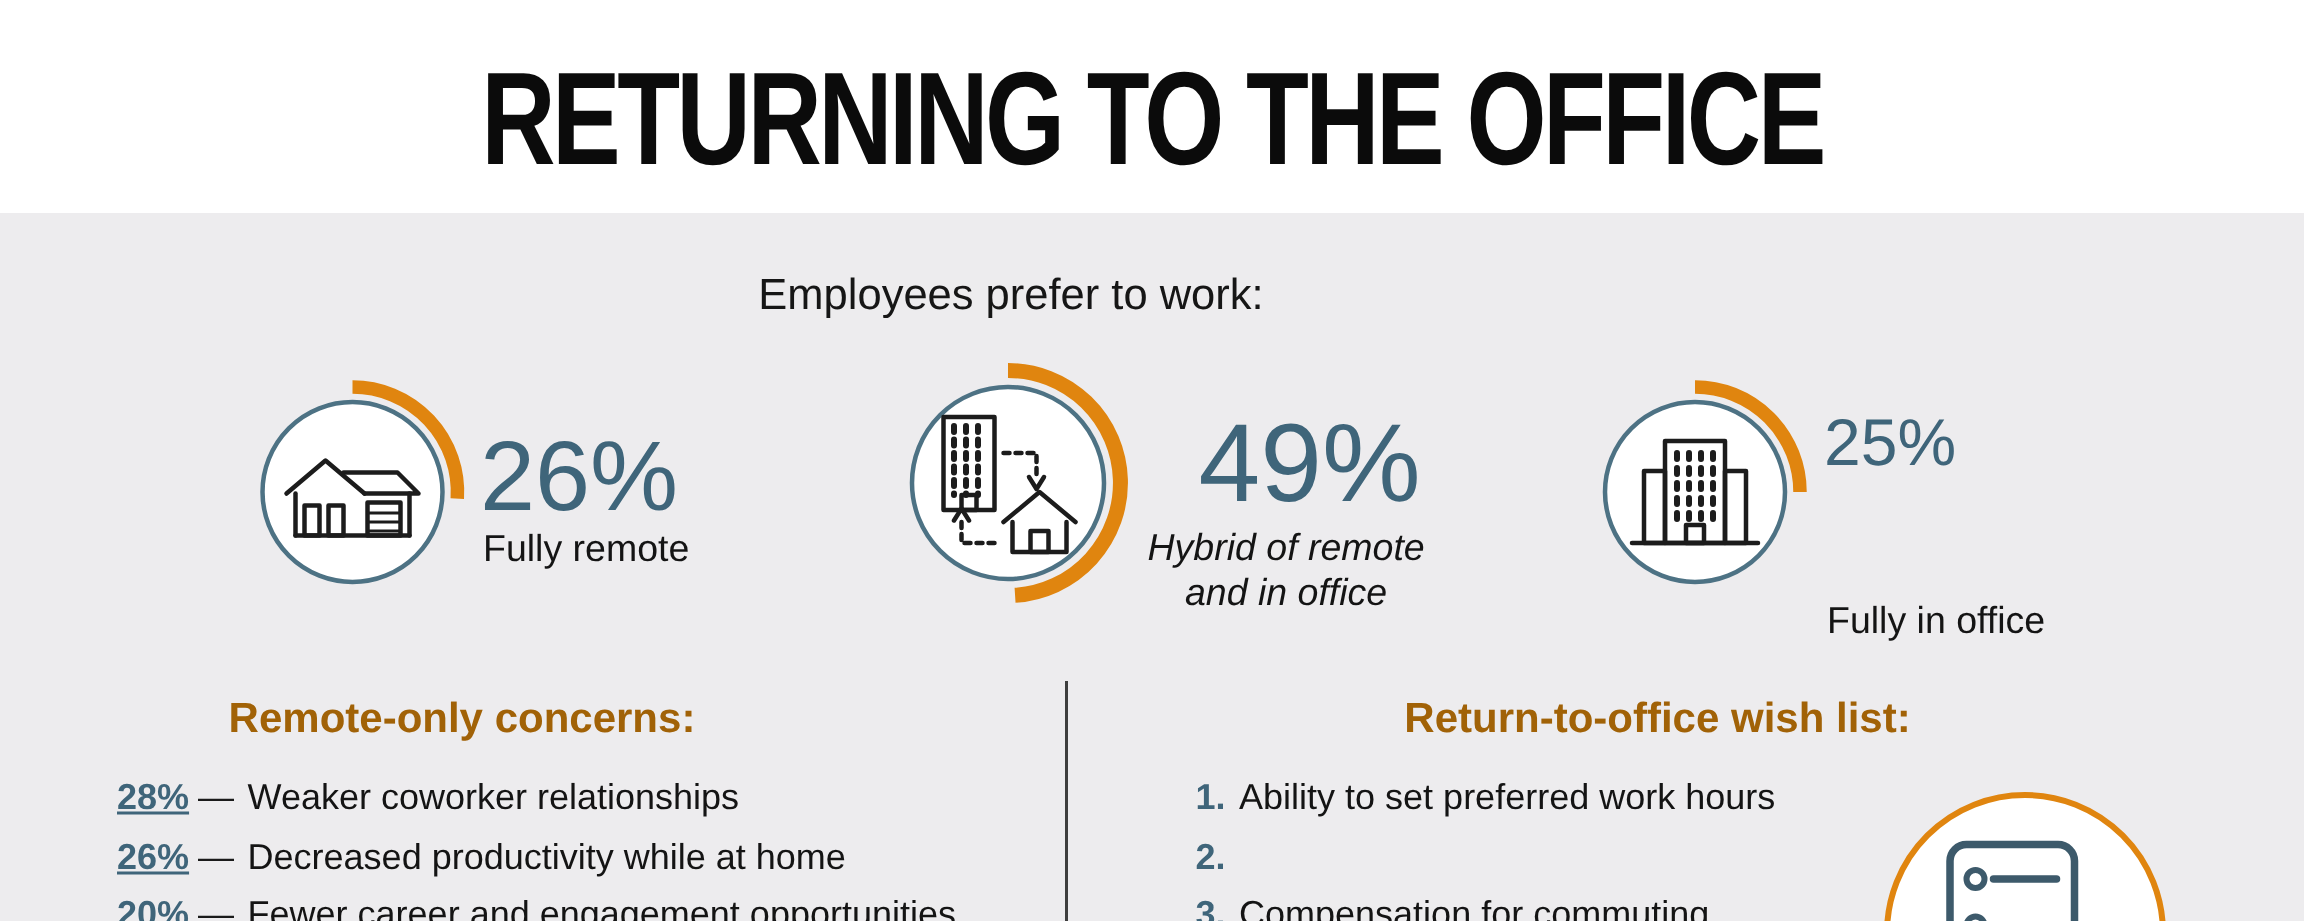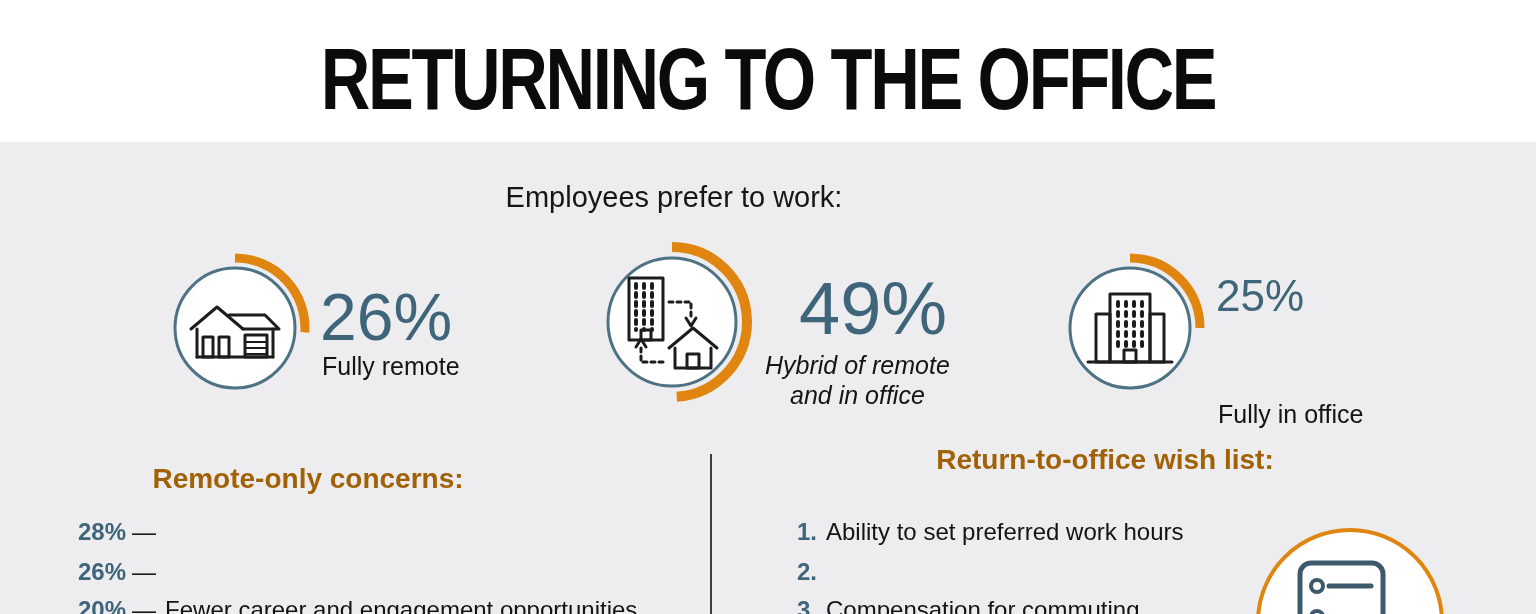--- a/index.html
+++ b/index.html
@@ -28,28 +28,28 @@
   .pct-26{left:320px;top:284px;font-size:66px;}
   .pct-49{left:763px;top:272px;font-size:74px;margin-left:36px;}
   .pct-25{left:1216px;top:274px;font-size:44px;}
   .stat-label{font-size:25px;color:#141414;line-height:30px;white-space:pre-line;text-align:center;}
   .lbl-1{left:322px;top:351px;}
   .lbl-2{left:765px;top:350px;font-style:italic;}
   .lbl-3{left:1218px;top:351px;margin-top:48px;}
   
   .col-heading{font-size:28px;color:#a16207;text-align:center;font-weight:700;}
   .concerns-heading{left:78px;top:463px;width:460px;}
-  .wishlist-heading{left:760px;top:444px;width:690px;}
+  .wishlist-heading{left:760px;top:463px;width:690px;}
   .list-row{font-size:24px;line-height:26px;white-space:nowrap;display:flex;align-items:baseline;}
   .row-y1{top:519px;}
   .row-y2{top:559px;}
   .row-y3{top:597px;}
   .concern-row{left:78px;}
   .wish-row{left:797px;}
-  .pct-small{color:#3F657A;font-weight:700;min-width:48px;}
+  .pct-small{color:#3F657A;font-weight:700;min-width:48px;text-decoration:underline;}
   .dash{margin:0 9px 0 6px;color:#1a1a1a;}
   .wish-num{color:#3F657A;font-weight:700;margin-right:9px;}
   .divider{left:710px;top:454px;width:2px;height:200px;background:#3e3e3e;}
 </style>
 </head>
 <body>
 
 <div class="abs header-band"></div>
 <div class="abs main-title">RETURNING TO THE OFFICE</div>
 
@@ -110,24 +110,26 @@
 <div class="abs pct-big pct-25">25%</div>
 <div class="abs stat-label lbl-3">Fully in office</div>
 
 <div class="abs divider"></div>
 
 <div class="abs col-heading concerns-heading">Remote-only concerns:</div>
 
 <div class="abs list-row concern-row row-y1">
   <span class="pct-small">28%</span>
   <span class="dash">—</span>
+  <span>Weaker coworker relationships</span>
 </div>
 <div class="abs list-row concern-row row-y2">
   <span class="pct-small">26%</span>
   <span class="dash">—</span>
+  <span>Decreased productivity while at home</span>
 </div>
 <div class="abs list-row concern-row row-y3">
   <span class="pct-small">20%</span>
   <span class="dash">—</span>
   <span>Fewer career and engagement opportunities</span>
 </div>
 
 <div class="abs col-heading wishlist-heading">Return-to-office wish list:</div>
 
 <div class="abs list-row wish-row row-y1">

